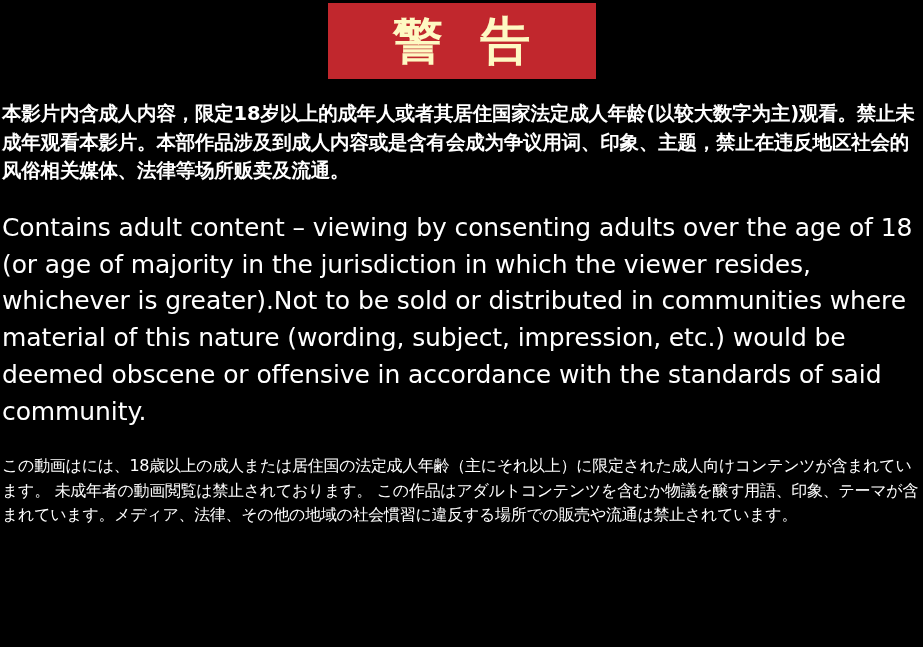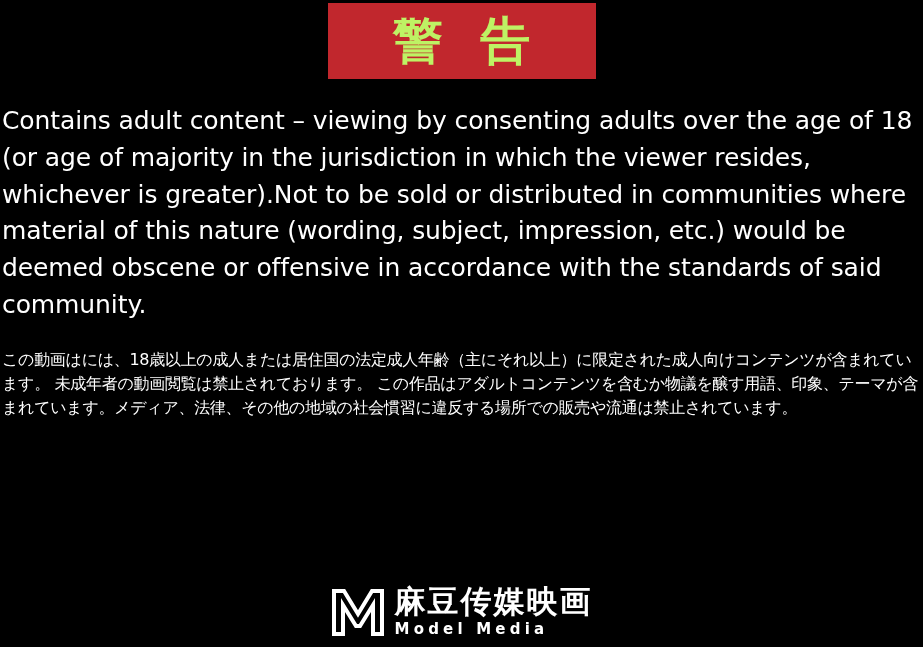--- a/index.html
+++ b/index.html
@@ -31,21 +31,21 @@
   }
   .banner {
     background: #c1272d;
     width: 268px;
     height: 76px;
     display: flex;
     align-items: center;
     justify-content: center;
   }
   .banner-text {
-    color: #bef264;
+    color: #fef9c3;
     font-size: 50px;
     font-weight: bold;
     letter-spacing: 10px;
     text-indent: 10px;
     line-height: 1;
     font-family: "DejaVu Sans", "Liberation Sans", sans-serif;
   }
 
   
   .content {
@@ -125,29 +125,19 @@
 
 <div class="page">
 
   <div class="banner-wrap">
     <div class="banner">
       <span class="banner-text">警 告</span>
     </div>
   </div>
 
   <div class="content">
+    <p class="para para-cn">本影片内含成人内容，限定18岁以上的成年人或者其居住国家法定成人年龄(以较大数字为主)观看。禁止未成年观看本影片。本部作品涉及到成人内容或是含有会成为争议用词、印象、主题，禁止在违反地区社会的风俗相关媒体、法律等场所贩卖及流通。</p>
     <p class="para para-en">Contains adult content – viewing by consenting adults over the age of 18 (or age of majority in the jurisdiction in which the viewer resides, whichever is greater).Not to be sold or distributed in communities where material of this nature (wording, subject, impression, etc.) would be deemed obscene or offensive in accordance with the standards of said community.</p>
     <p class="para para-jp">この動画はには、18歳以上の成人または居住国の法定成人年齢（主にそれ以上）に限定された成人向けコンテンツが含まれています。 未成年者の動画閲覧は禁止されております。 この作品はアダルトコンテンツを含むか物議を醸す用語、印象、テーマが含まれています。メディア、法律、その他の地域の社会慣習に違反する場所での販売や流通は禁止されています。</p>
   </div>
 
-  <div class="logo-wrap">
-    <span class="logo-mark">
-      <svg width="54" height="50" viewBox="0 0 54 50" xmlns="http://www.w3.org/2000/svg">
-        <path d="M3 47 L3 4 L13 4 L27 27 L41 4 L51 4 L51 47 L42 47 L42 18 L29 39 L25 39 L12 18 L12 47 Z" fill="none" stroke="#ffffff" stroke-width="4" stroke-linejoin="miter"></path>
-      </svg>
-    </span>
-    <span class="logo-text">
-      <span class="logo-cn">麻豆传媒映画</span>
-      <span class="logo-en">Model Media</span>
-    </span>
-  </div>
 
 </div>
 
 </body></html>

